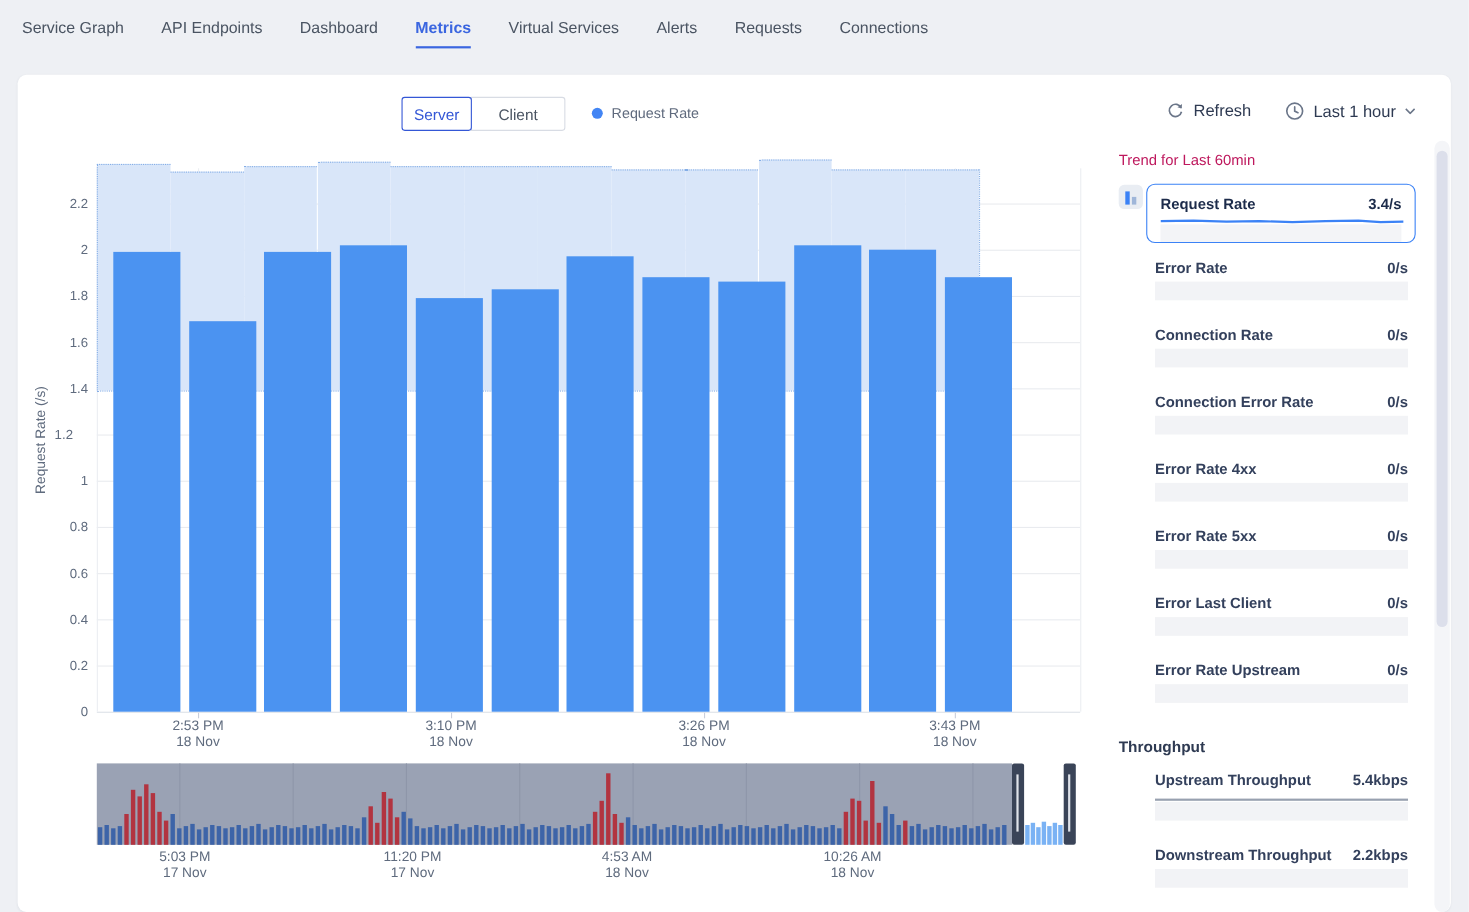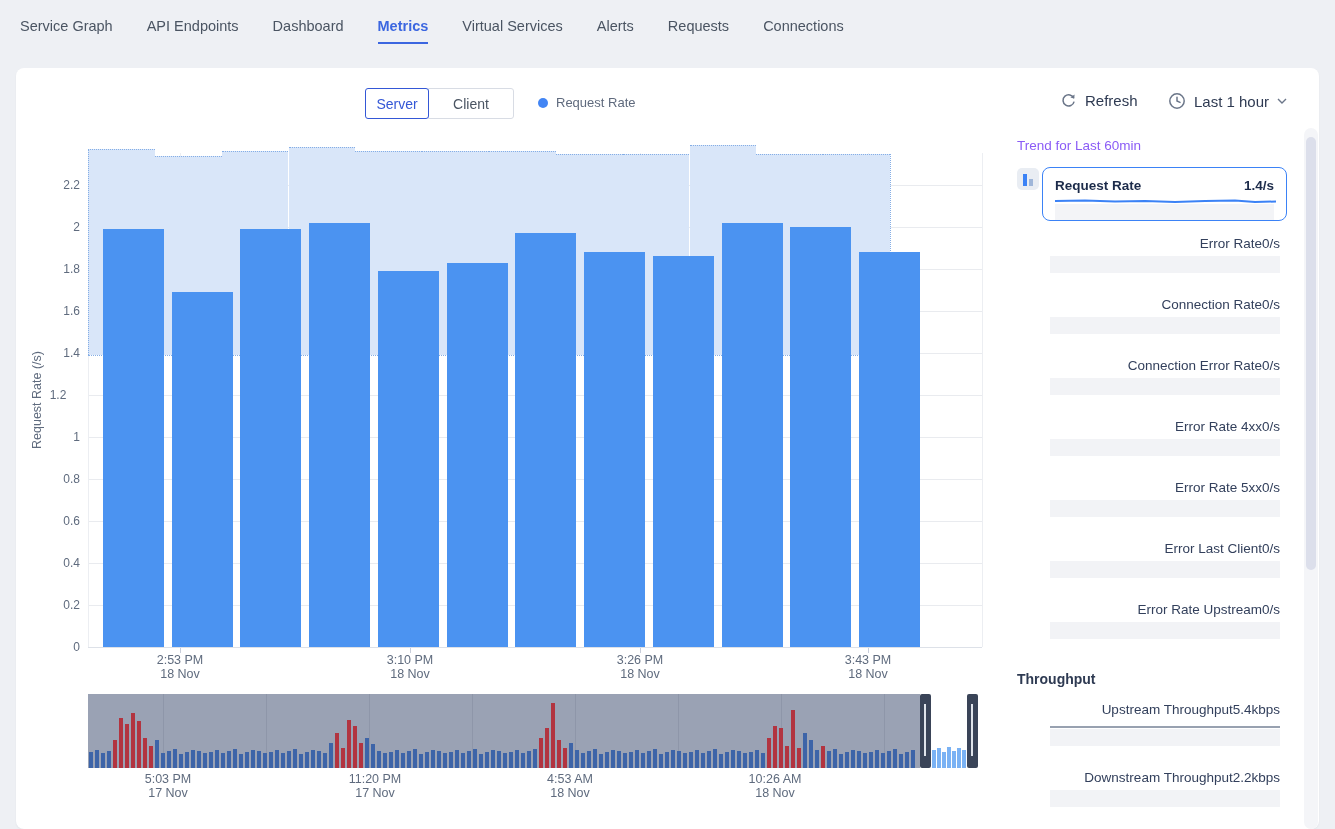--- a/index.html
+++ b/index.html
@@ -44,34 +44,34 @@
   .band-edge { position:absolute; }
 
   .mini-bg { position:absolute; background:#9aa2b4; }
   .mini-line { position:absolute; width:1px; background:#8e96a9; }
   .mini-bar { position:absolute; }
   .mini-handle { position:absolute; background:#3a4458; border-radius:2px; cursor:ew-resize; z-index:3; }
   .mini-handle .grip { position:absolute; left:4px; top:10px; width:2px; height:52px; background:#dfe3ea; }
 
   
   .sidebar { position:absolute; left:984px; top:60px; width:304px; padding-left:17px; }
-  .trend-title { margin-top:10px; font-size:13.5px; color:#8b5cf6; }
+  .trend-title { margin-top:10px; font-size:13.5px; color:#be185d; }
   .sec-heading { margin-top:22px; font-size:14px; font-weight:bold; color:#2e3a52; }
   .sec-heading.later { margin-top:32px; }
   .metric-card { position:relative; margin:14px 0 0 25px; width:245px; height:54px;
     border:1.6px solid #3b82f6; border-radius:8px; background:#fff; padding:10px 12px 0; cursor:pointer; }
   .metric-card .crow { display:flex; justify-content:space-between; font-size:13.5px; font-weight:bold; color:#1c2b4a; }
   .metric-card .cspark { margin-top:3px; }
   .metric-card .cfill { height:16px; background:#f3f4f7; margin-top:-2px; }
   .card-icon { position:absolute; left:-26px; top:0px; width:22px; height:22px; border-radius:5px;
     background:#e9edf3; display:flex; align-items:flex-end; justify-content:center; gap:2px; padding-bottom:4px; cursor:pointer; }
   .card-icon i { display:block; width:4px; background:#3b82f6; }
   .card-icon i.b2 { background:#9fb6d9; }
   .metric-item { margin:15px 24px 24px 33px; width:230px; cursor:pointer; }
-  .metric-item .mrow { display:flex; justify-content:flex-end; font-size:13.5px; color:#33405c; height:16px; }
+  .metric-item .mrow { display:flex; justify-content:space-between; font-size:13.5px; color:#33405c; height:16px;font-weight:bold; }
   .metric-item .mbox { margin-top:4px; height:17px; background:#f2f3f6; }
   .metric-item .mline { margin-top:8px; height:2px; background:#98a1b0; }
   .metric-item .mbox.tight { margin-top:1px; }
 
   .sb-track { position:absolute; left:1288px; top:60px; width:14px; height:701px; background:#f4f5f8; border-radius:7px; }
   .sb-thumb { position:absolute; left:1290px; top:69px; width:10px; height:433px; background:#dcdfeb; border-radius:5px; cursor:grab; }
   svg { display:block; }
 </style>
 </head>
 <body>
@@ -383,21 +383,21 @@
   <aside class="sidebar">
     <div class="trend-title">Trend for Last 60min</div>
     <div id="sidebar-sections">
         <div class="metric-card">
           <div class="card-icon">
             <i style="height:12px"></i>
             <i class="b2" style="height:7px"></i>
           </div>
           <div class="crow">
             <span>Request Rate</span>
-            <span>1.4/s</span>
+            <span>3.4/s</span>
           </div>
           <div class="cspark">
             <svg width="221" height="10" viewBox="0 0 221 10">
               <polyline points="0,5 30,4.5 60,5.5 90,5 120,6 150,5 180,4.5 200,6 221,5.5" fill="none" stroke="#3b82f6" stroke-width="2"></polyline>
             </svg>
           </div>
           <div class="cfill"></div>
         </div>
         <div class="metric-item">
           <div class="mrow">

